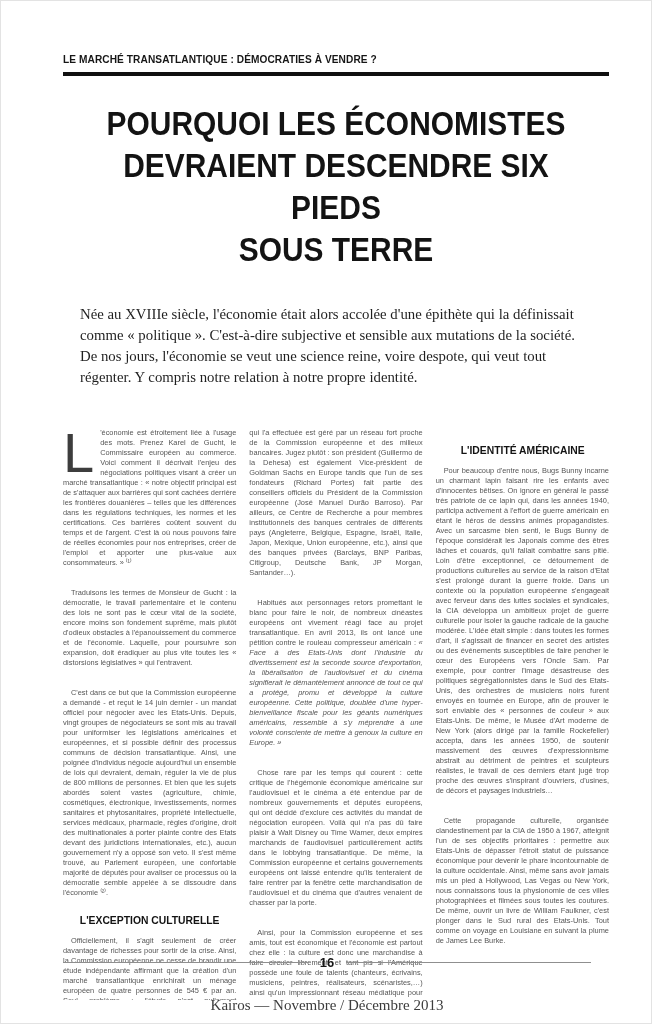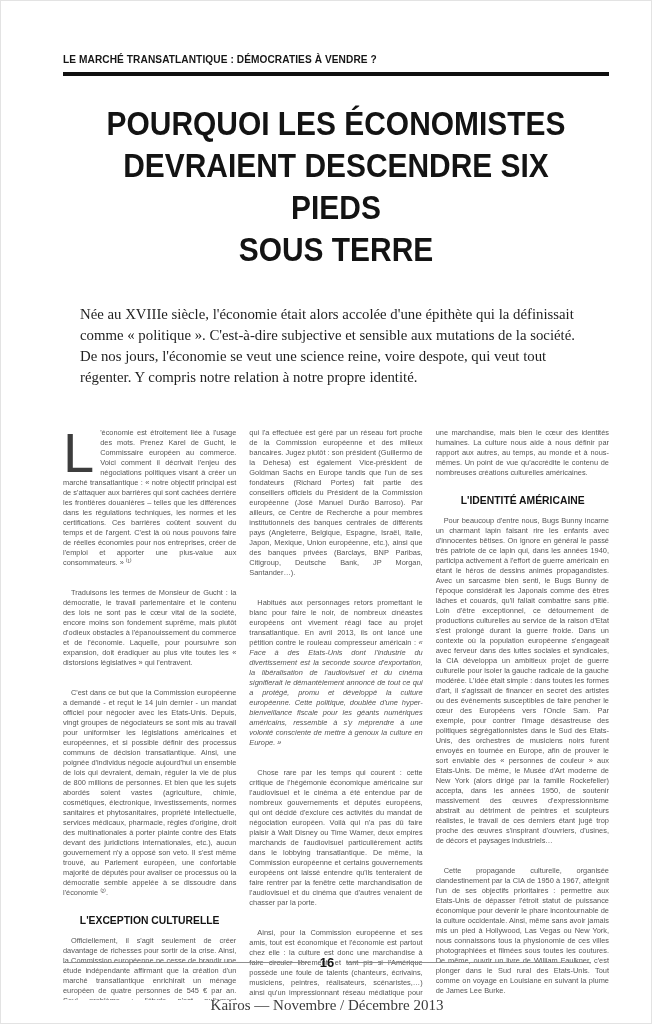--- a/index.html
+++ b/index.html
@@ -112,21 +112,20 @@
           <h3 class="section-heading">L'EXCEPTION CULTURELLE</h3>
           <p class="body-p">Officiellement, il s'agit seulement de créer davantage de richesses pour sortir de la crise. Ainsi, la Commission européenne ne cesse de brandir une étude indépendante affirmant que la création d'un marché transatlantique enrichirait un ménage européen de quatre personnes de 545 € par an. Seul problème : l'étude n'est nullement indépendante, car le Centre de Recherche en Politiques Economiques</p>
         </div>
         <div class="col">
           <p class="body-p cont">qui l'a effectuée est géré par un réseau fort proche de la Commission européenne et des milieux bancaires. Jugez plutôt : son président (Guillermo de la Dehesa) est également Vice-président de Goldman Sachs en Europe tandis que l'un de ses fondateurs (Richard Portes) fait partie des conseillers officiels du Président de la Commission européenne (José Manuel Durão Barroso). Par ailleurs, ce Centre de Recherche a pour membres institutionnels des banques centrales de différents pays (Angleterre, Belgique, Espagne, Israël, Italie, Japon, Mexique, Union européenne, etc.), ainsi que des banques privées (Barclays, BNP Paribas, Citigroup, Deutsche Bank, JP Morgan, Santander…).</p>
           <p class="body-p">Habitués aux personnages retors promettant le blanc pour faire le noir, de nombreux cinéastes européens ont vivement réagi face au projet transatlantique. En avril 2013, ils ont lancé une pétition contre le rouleau compresseur américain : <em>« Face à des Etats-Unis dont l'industrie du divertissement est la seconde source d'exportation, la libéralisation de l'audiovisuel et du cinéma signifierait le démantèlement annoncé de tout ce qui a protégé, promu et développé la culture européenne. Cette politique, doublée d'une hyper-bienveillance fiscale pour les géants numériques américains, ressemble à s'y méprendre à une volonté consciente de mettre à genoux la culture en Europe. »</em></p>
           <p class="body-p">Chose rare par les temps qui courent : cette critique de l'hégémonie économique américaine sur l'audiovisuel et le cinéma a été entendue par de nombreux gouvernements et députés européens, qui ont décidé d'exclure ces activités du mandat de négociation européen. Voilà qui n'a pas dû faire plaisir à Walt Disney ou Time Warner, deux empires marchands de l'audiovisuel particulièrement actifs dans le lobbying transatlantique. De même, la Commission européenne et certains gouvernements européens ont laissé entendre qu'ils tenteraient de faire rentrer par la fenêtre cette marchandisation de l'audiovisuel et du cinéma que d'autres venaient de chasser par la porte.</p>
           <p class="body-p">Ainsi, pour la Commission européenne et ses amis, tout est économique et l'économie est partout chez elle : la culture est donc une marchandise à faire circuler librement, et tant pis si l'Amérique possède une foule de talents (chanteurs, écrivains, musiciens, peintres, réalisateurs, scénaristes,…) ainsi qu'un impressionnant réseau médiatique pour les valoriser. En économie libérale, cela s'appelle des « avantages comparatifs » et chaque pays est censé pouvoir jouir des siens sans entraves. Mais pour celles et ceux qui contestent la mainmise marchande sur la culture, celle-ci n'est nullement</p>
         </div>
         <div class="col">
-          <p class="body-p cont">une marchandise, mais bien le cœur des identités humaines. La culture nous aide à nous définir par rapport aux autres, au temps, au monde et à nous-mêmes. Un point de vue qu'accrédite le contenu de nombreuses créations culturelles américaines.</p>
           <h3 class="section-heading">L'IDENTITÉ AMÉRICAINE</h3>
           <p class="body-p">Pour beaucoup d'entre nous, Bugs Bunny incarne un charmant lapin faisant rire les enfants avec d'innocentes bêtises. On ignore en général le passé très patriote de ce lapin qui, dans les années 1940, participa activement à l'effort de guerre américain en étant le héros de dessins animés propagandistes. Avec un sarcasme bien senti, le Bugs Bunny de l'époque considérait les Japonais comme des êtres lâches et couards, qu'il fallait combattre sans pitié. Loin d'être exceptionnel, ce détournement de productions culturelles au service de la raison d'Etat s'est prolongé durant la guerre froide. Dans un contexte où la population européenne s'engageait avec ferveur dans des luttes sociales et syndicales, la CIA développa un ambitieux projet de guerre culturelle pour isoler la gauche radicale de la gauche modérée. L'idée était simple : dans toutes les formes d'art, il s'agissait de financer en secret des artistes ou des événements susceptibles de faire pencher le cœur des Européens vers l'Oncle Sam. Par exemple, pour contrer l'image désastreuse des politiques ségrégationnistes dans le Sud des Etats-Unis, des orchestres de musiciens noirs furent envoyés en tournée en Europe, afin de prouver le sort enviable des « personnes de couleur » aux Etats-Unis. De même, le Musée d'Art moderne de New York (alors dirigé par la famille Rockefeller) accepta, dans les années 1950, de soutenir massivement des œuvres d'expressionnisme abstrait au détriment de peintres et sculpteurs réalistes, le travail de ces derniers étant jugé trop proche des œuvres s'inspirant d'ouvriers, d'usines, de décors et paysages industriels…</p>
           <p class="body-p">Cette propagande culturelle, organisée clandestinement par la CIA de 1950 à 1967, atteignit l'un de ses objectifs prioritaires : permettre aux Etats-Unis de dépasser l'étroit statut de puissance économique pour devenir le phare incontournable de la culture occidentale. Ainsi, même sans avoir jamais mis un pied à Hollywood, Las Vegas ou New York, nous connaissons tous la physionomie de ces villes photographiées et filmées sous toutes les coutures. De même, ouvrir un livre de William Faulkner, c'est plonger dans le Sud rural des Etats-Unis. Tout comme on voyage en Louisiane en suivant la plume de James Lee Burke.</p>
         </div>
       </div>
   </div>
 
   <div class="footer">
     <div class="pageno-row">
       <div class="rule"></div>

